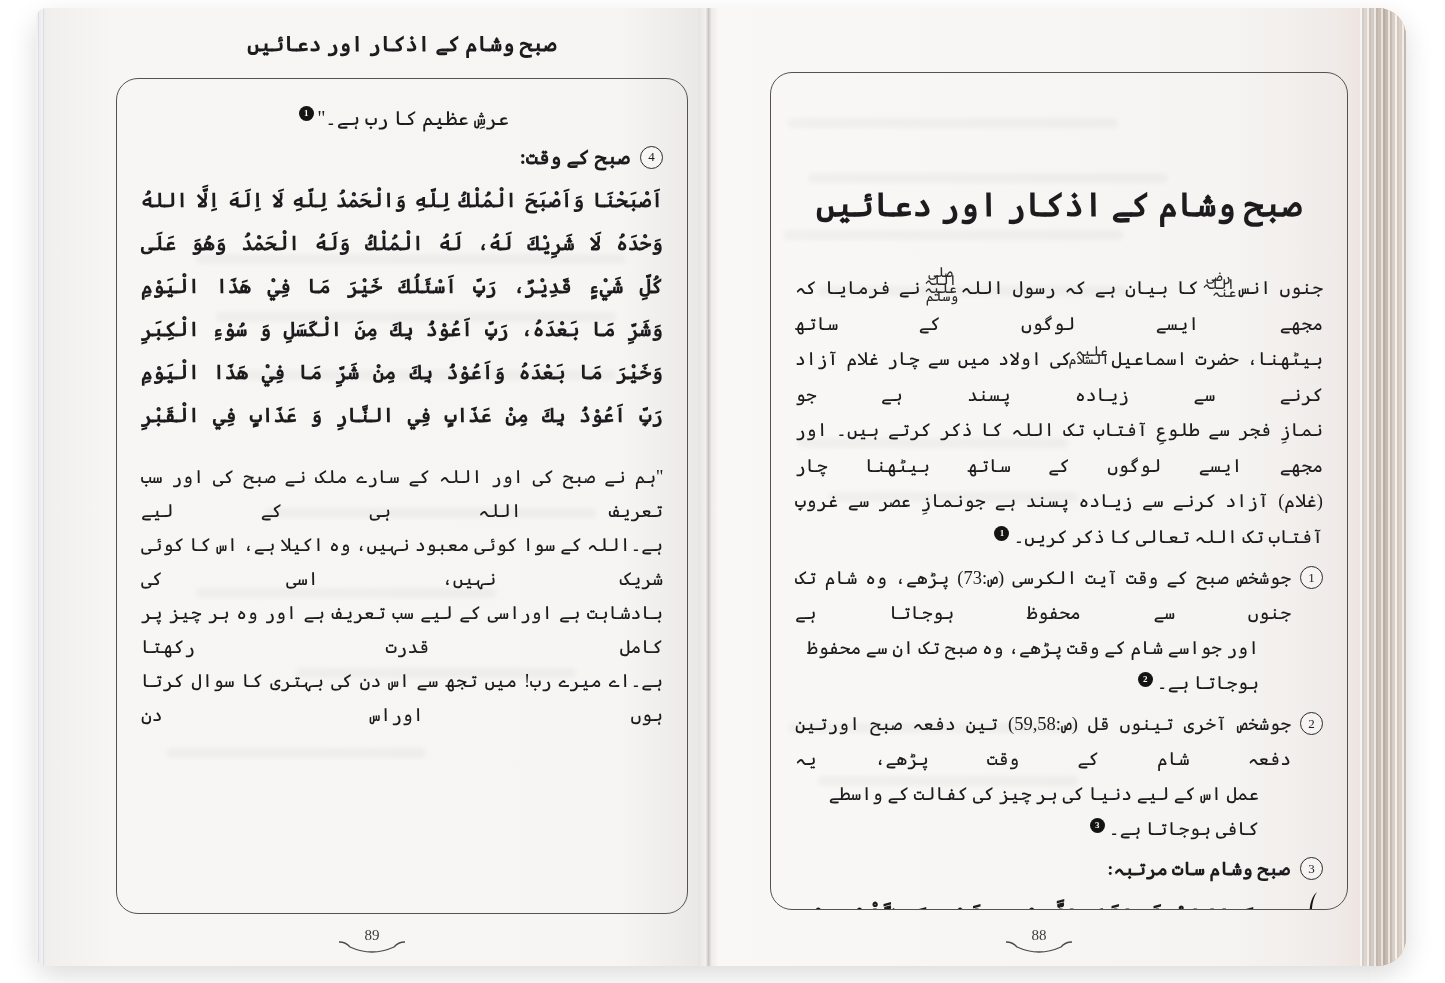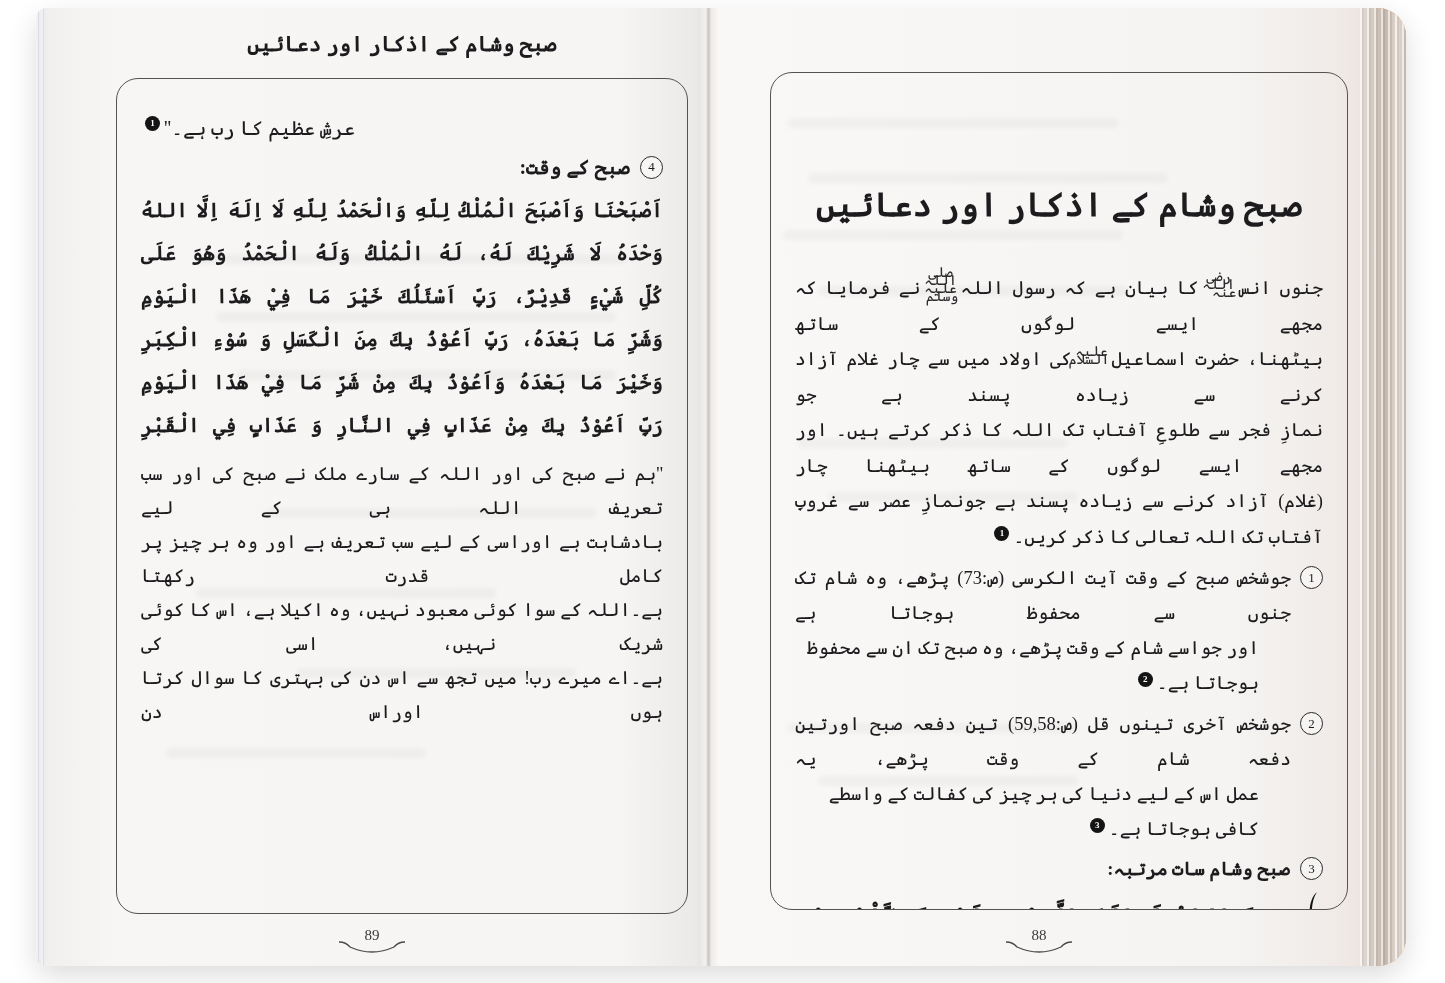--- a/index.html
+++ b/index.html
@@ -31,35 +31,35 @@
 
   .frame { position:absolute; border:1.6px solid #55524f; border-radius:22px;
     display:flex; flex-direction:column; padding:12px 24px 14px; overflow:hidden;
     background:transparent; }
   .page.left  .frame { left:70px; right:10px; top:70px; bottom:52px; }
   .page.right .frame { left:52px; right:12px; top:64px; bottom:56px; }
 
   .running-header { position:absolute; top:24px; left:70px; right:10px;
     text-align:center; font-size:21px; font-weight:700; letter-spacing:0; }
 
-  .open-line { direction:rtl; text-align:left; font-size:20px; line-height:34px; margin-top:20px; }
+  .open-line { direction:rtl; text-align:center; font-size:20px; line-height:34px; margin-top:10px; }
   .item-row { direction:rtl; display:flex; align-items:center; gap:10px;
     margin-top:10px; font-size:20px; font-weight:700; }
   .cnum { display:inline-flex; width:23px; height:23px; border:1.3px solid #2a2a2a;
     border-radius:50%; align-items:center; justify-content:center;
     font-size:13px; font-weight:400; flex:0 0 auto; background:rgba(255,255,255,.4); }
   .fnm { display:inline-flex; width:15px; height:15px; background:#141414; color:#fff;
     border-radius:50%; font-size:9px; font-weight:700; align-items:center;
     justify-content:center; position:relative; top:-9px; margin:0 4px; flex:0 0 auto; }
   .fnm.inline { top:-7px; }
 
   .dua { margin-top:10px; }
   .aline { direction:rtl; font-size:20px; font-weight:700; line-height:43px;
     text-align:justify; text-align-last:justify; }
-  .trans { margin-top:10px; }
+  .trans { margin-top:23px; }
   .tline { direction:rtl; font-size:18.5px; line-height:34px;
     text-align:justify; text-align-last:justify; }
 
   .pagenum-wrap { position:absolute; bottom:12px; left:0; right:0; text-align:center; }
   .pagenum { font-size:15px; color:#3a3a3c; display:block; line-height:16px; }
   .pagenum-wrap svg { display:block; margin:0 auto; margin-top:-3px; }
 
   
   .chapter-title { margin-top:94px; text-align:center; font-size:33px; font-weight:700;
     line-height:52px; }
@@ -114,22 +114,22 @@
         <div class="aline">اَصْبَحْنَا وَاَصْبَحَ الْمُلْكُ لِلّهِ وَالْحَمْدُ لِلّهِ لَا اِلَهَ اِلَّا اللهُ</div>
         <div class="aline">وَحْدَهُ لَا شَرِيْكَ لَهُ، لَهُ الْمُلْكُ وَلَهُ الْحَمْدُ وَهُوَ عَلَى</div>
         <div class="aline">كُلِّ شَيْءٍ قَدِيْرٌ، رَبِّ اَسْئَلُكَ خَيْرَ مَا فِيْ هَذَا الْيَوْمِ</div>
         <div class="aline">وَشَرِّ مَا بَعْدَهُ، رَبِّ اَعُوْذُ بِكَ مِنَ الْكَسَلِ وَ سُوْءِ الْكِبَرِ</div>
         <div class="aline">وَخَيْرَ مَا بَعْدَهُ وَاَعُوْذُ بِكَ مِنْ شَرِّ مَا فِيْ هَذَا الْيَوْمِ</div>
         <div class="aline">رَبِّ اَعُوْذُ بِكَ مِنْ عَذَابٍ فِي النَّارِ وَ عَذَابٍ فِي الْقَبْرِ</div>
       </div>
 
       <div class="trans">
         <div class="tline">''ہم نے صبح کی اور اللہ کے سارے ملک نے صبح کی اور سب تعریف اللہ ہی کے لیے</div>
+        <div class="tline">ہے۔اللہ کے سوا کوئی معبود نہیں، وہ اکیلا ہے، اس کا کوئی شریک نہیں، اسی کی</div>
         <div class="tline">بادشاہت ہے اوراسی کے لیے سب تعریف ہے اور وہ ہر چیز پر کامل قدرت رکھتا</div>
-        <div class="tline">ہے۔اللہ کے سوا کوئی معبود نہیں، وہ اکیلا ہے، اس کا کوئی شریک نہیں، اسی کی</div>
         <div class="tline">ہے۔اے میرے رب! میں تجھ سے اس دن کی بہتری کا سوال کرتا ہوں اوراس دن</div>
 
       </div>
 
     </div>
 
     <div class="pagenum-wrap">
       <span class="pagenum">89</span>
       <svg width="72" height="14" viewBox="0 0 72 14">
         <path d="M3 2 Q10 2 14 7 Q36 17 58 7 Q62 2 69 2" fill="none" stroke="#4a4a4c" stroke-width="1.3"></path>

